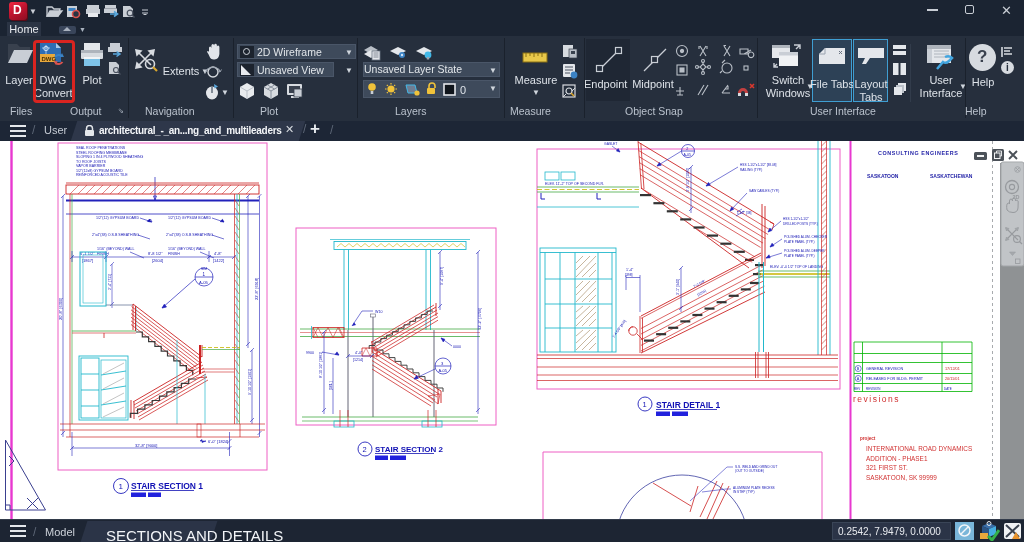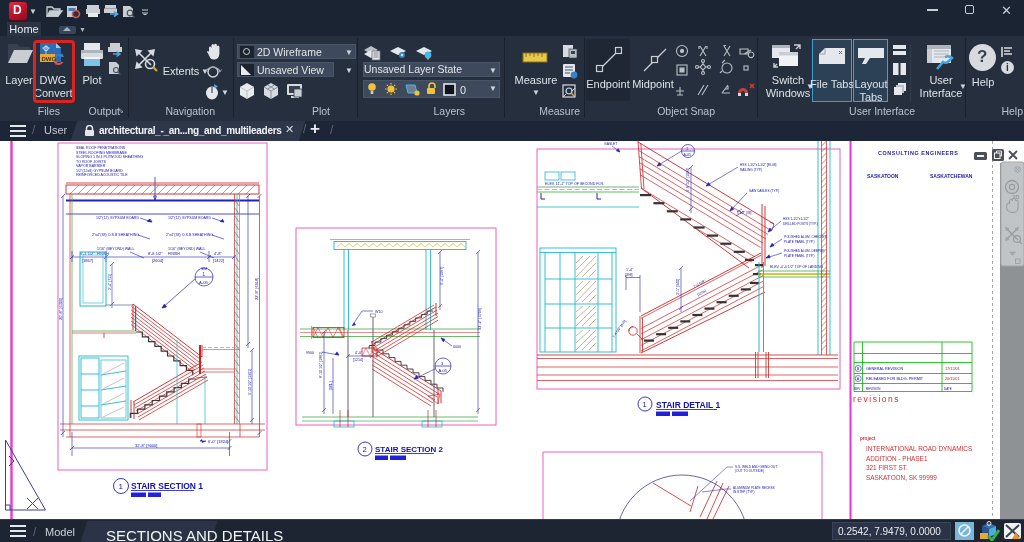--- a/index.html
+++ b/index.html
@@ -7,21 +7,21 @@
 .abs{position:absolute}
 
 #titlebar{position:absolute;left:0;top:0;width:1024px;height:22px;background:#1b2432;color:#ced3da}
 .ticon{position:absolute;top:3px;color:#c9ced5;font-size:13px}
 #ttext{position:absolute;top:5px;left:340px;width:400px;font-size:9.6px;color:#ccd1d8;letter-spacing:0px;white-space:pre}
 
 #tabrow{position:absolute;left:0;top:22px;width:1024px;height:14px;background:#1b2432}
 #hometab{position:absolute;left:7px;top:22px;width:34px;height:14px;background:#2b3444;color:#e8ebef;font-size:11px;text-align:center;line-height:14px}
 
 #ribbon{position:absolute;left:0;top:36px;width:1024px;height:85px;background:#262f3d}
-.plabel{position:absolute;top:69px;height:14px;font-size:10.5px;color:#bac2cd;text-align:right}
+.plabel{position:absolute;top:69px;height:14px;font-size:10.5px;color:#bac2cd;text-align:left}
 .psep{position:absolute;top:2px;width:1px;height:80px;background:#1a212c}
 .btext{position:absolute;font-size:11px;color:#dde2e8;text-align:center;line-height:13px}
 .drop{position:absolute;height:15px;background:#3e4a5b;border:1px solid #4a5668;color:#e2e6ea;font-size:10.5px;line-height:13px;white-space:nowrap;overflow:hidden}
 .dcar{position:absolute;color:#cfd5dc;font-size:8px}
 
 #ftabs{position:absolute;left:0;top:121px;width:1024px;height:20px;background:#1d2636}
 
 #viewport{position:absolute;left:0;top:141px;width:1024px;height:378px;background:#fff}
 
 #status{position:absolute;left:0;top:519px;width:1024px;height:23px;background:#1d2533;border-top:1px solid #323b4a}
@@ -223,21 +223,21 @@
           <path d="M2 15 L5 12 M14 6 L11 9" stroke="#d7dbe0" stroke-width="1"></path>
         </g>
       </svg>
 
 <div class="abs" style="left:586px;top:39px;width:44px;height:62px;background:#1f2734"></div>
 <svg class="abs" style="left:594px;top:45px" width="30" height="30" viewBox="0 0 30 30">
         <path d="M6 24 L24 6" stroke="#c9ced5" stroke-width="1.2"></path>
         <rect x="2.5" y="20.5" width="6" height="6" fill="#262f3d" stroke="#c9ced5" stroke-width="1.2"></rect>
         <rect x="21.5" y="2.5" width="6" height="6" fill="#262f3d" stroke="#c9ced5" stroke-width="1.2"></rect>
       </svg>
-<div class="btext" style="left:584px;top:78px;width:48px">Endpoint</div>
+<div class="btext" style="left:584px;top:78px;width:26px">Endpoint</div>
 <svg class="abs" style="left:640px;top:45px" width="30" height="30" viewBox="0 0 30 30">
         <path d="M4 26 L26 4" stroke="#c9ced5" stroke-width="1.2"></path>
         <rect x="11.5" y="11.5" width="6" height="6" fill="#262f3d" stroke="#c9ced5" stroke-width="1.2"></rect>
       </svg>
 <div class="btext" style="left:629px;top:78px;width:48px">Midpoint</div>
 <svg class="abs" style="left:672px;top:43px" width="85" height="58" viewBox="0 0 85 58">
         <g stroke="#b9bfc7" stroke-width="1.1" fill="none">
 <circle cx="10" cy="8" r="5.5"></circle>
           <circle cx="10" cy="8" r="1.6" fill="#b9bfc7"></circle>
 <path d="M28 3 L34 13 M34 3 L28 13 M27 3 L27 6 M35 3 L35 6"></path>

